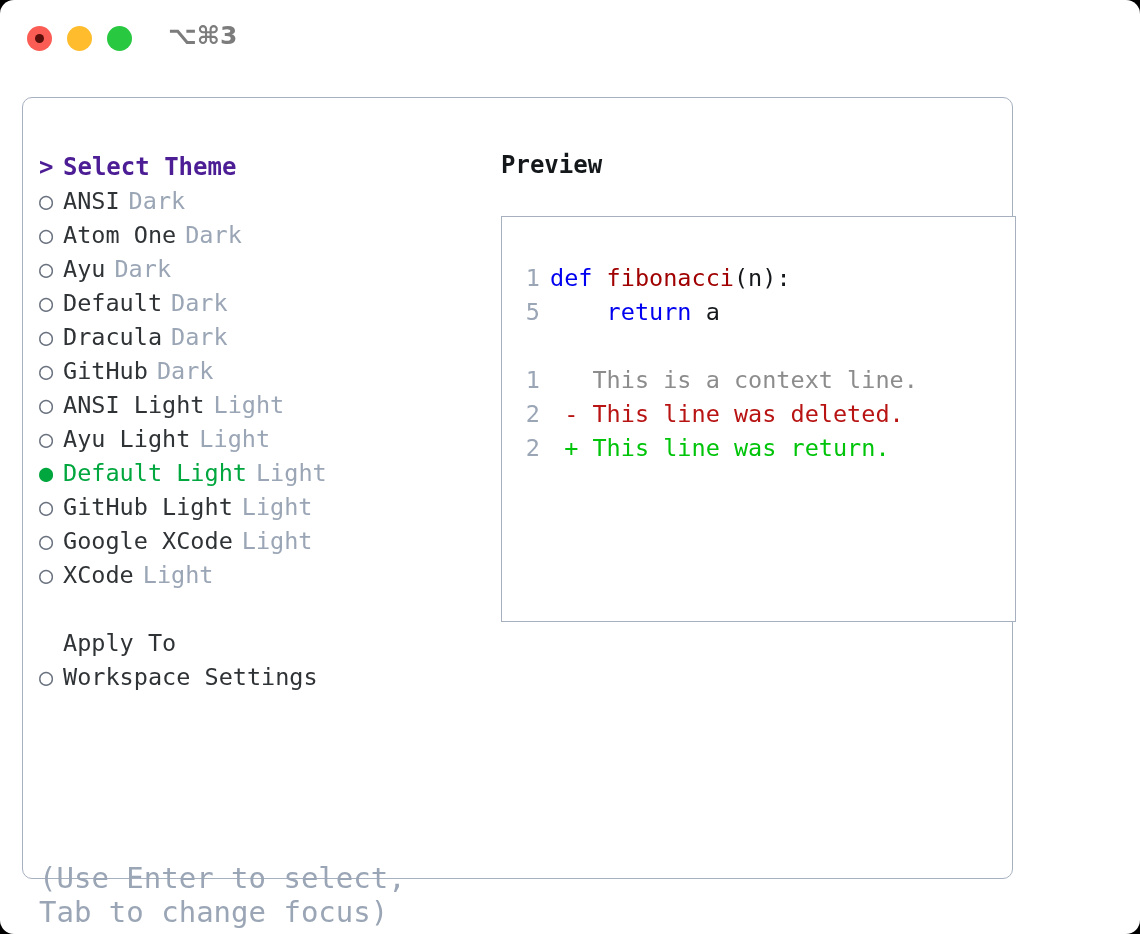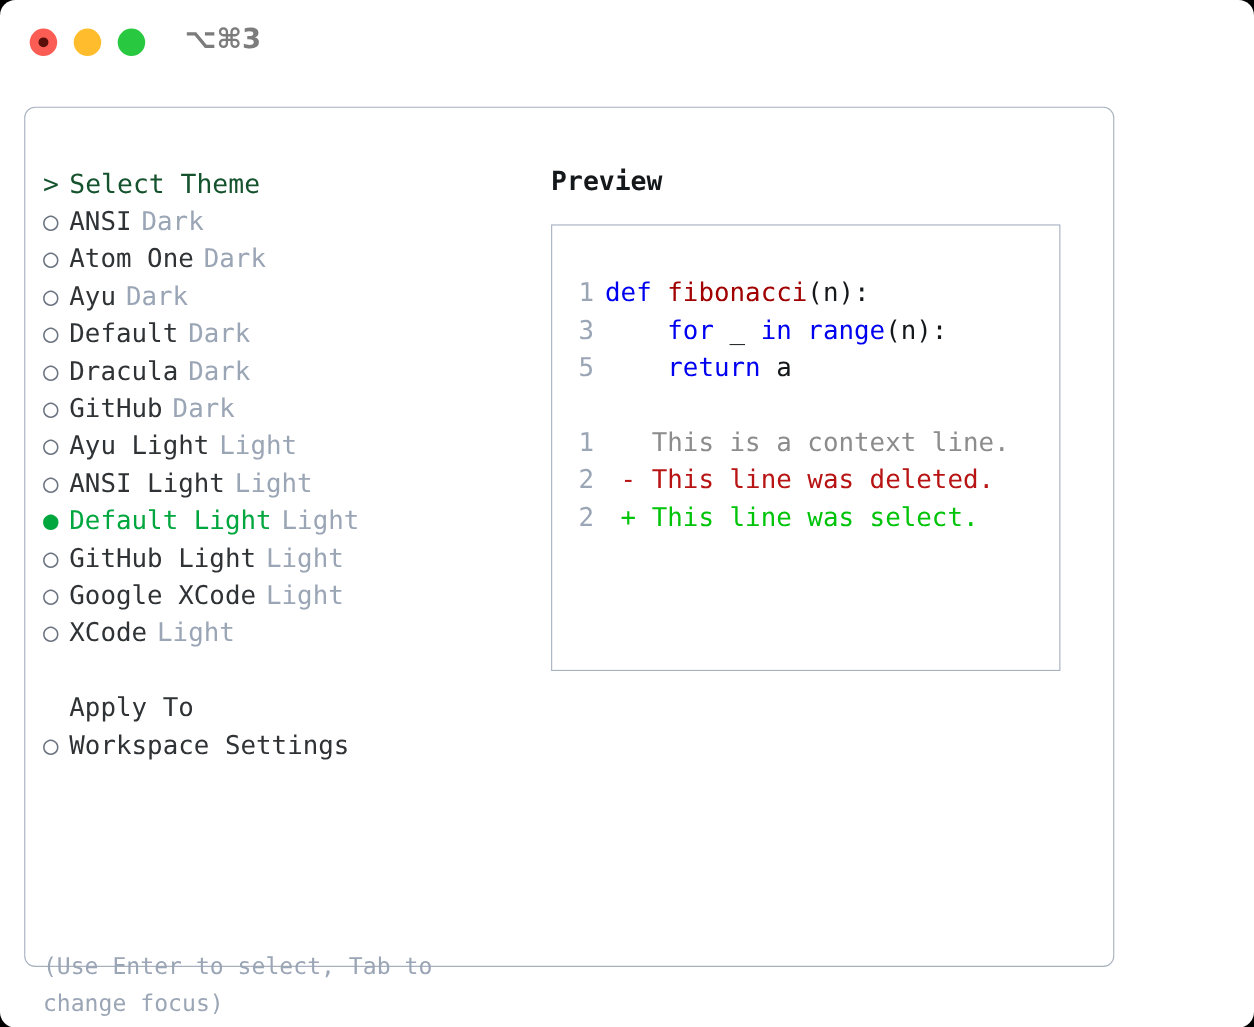--- a/index.html
+++ b/index.html
@@ -79,22 +79,22 @@
     width: 450px;
   }
   .row {
     height: 34px;
     line-height: 34px;
     font-size: 23.5px;
     white-space: nowrap;
     color: #2f3336;
   }
   .hdr {
-    font-weight: normal;
-    color: #14532d;
+    font-weight: bold;
+    color: #4c1d95;
     font-size: 24px;
   }
   .marker {
     display: inline-block;
     width: 24px;
     text-align: left;
   }
   .marker.empty { color: #6b7380; }
   .marker.filled { color: #00a63e; }
   .gap { color: transparent; }
@@ -105,42 +105,42 @@
     margin-left: 9px;
   }
   #apply-header {
     margin-top: 34px;
   }
   #hint {
     position: absolute;
     left: 16px;
     top: 763px;
     width: 405px;
-    font-size: 21px;
+    font-size: 29px;
     line-height: 34px;
     color: #9aa5b5;
   }
 
   
   #right-col {
     position: absolute;
     left: 478px;
     top: 52px;
   }
   #preview-title {
     font-size: 24px;
     font-weight: bold;
     color: #15181b;
     line-height: 30px;
   }
   #preview-box {
     position: absolute;
     left: 0px;
-    top: 54px;
-    width: 463px;
+    top: 66px;
+    width: 515px;
     height: 406px;
     border: 1.6px solid #a6b0bf;
     box-sizing: border-box;
     background: #ffffff;
   }
   .code-area {
     position: absolute;
     left: 12px;
     top: 44px;
   }
@@ -184,22 +184,22 @@
       <div class="row hdr">
         <span class="marker">&gt;</span><span>Select Theme</span>
       </div>
       <div id="theme-rows">
           <div class="row"><span class="marker empty">○</span><span class="name">ANSI</span><span class="cat">Dark</span></div>
           <div class="row"><span class="marker empty">○</span><span class="name">Atom One</span><span class="cat">Dark</span></div>
           <div class="row"><span class="marker empty">○</span><span class="name">Ayu</span><span class="cat">Dark</span></div>
           <div class="row"><span class="marker empty">○</span><span class="name">Default</span><span class="cat">Dark</span></div>
           <div class="row"><span class="marker empty">○</span><span class="name">Dracula</span><span class="cat">Dark</span></div>
           <div class="row"><span class="marker empty">○</span><span class="name">GitHub</span><span class="cat">Dark</span></div>
+          <div class="row"><span class="marker empty">○</span><span class="name">ANSI Light</span><span class="cat">Light</span></div>
           <div class="row"><span class="marker empty">○</span><span class="name">Ayu Light</span><span class="cat">Light</span></div>
-          <div class="row"><span class="marker empty">○</span><span class="name">ANSI Light</span><span class="cat">Light</span></div>
           <div class="row selected"><span class="marker filled">●</span><span class="name">Default Light</span><span class="cat">Light</span></div>
           <div class="row"><span class="marker empty">○</span><span class="name">GitHub Light</span><span class="cat">Light</span></div>
           <div class="row"><span class="marker empty">○</span><span class="name">Google XCode</span><span class="cat">Light</span></div>
           <div class="row"><span class="marker empty">○</span><span class="name">XCode</span><span class="cat">Light</span></div>
         </div>
 
       <div class="row" id="apply-header">
         <span class="marker gap">○</span><span>Apply To</span>
       </div>
       <div id="apply-rows">
@@ -207,24 +207,23 @@
         </div>
     </div>
 
     <div id="hint">(Use Enter to select, Tab to change focus)</div>
 
     <div id="right-col">
       <div id="preview-title">Preview</div>
       <div id="preview-box">
         <div class="code-area" id="code-area">
             <div class="code-line"><span class="ln">1</span><span class="kw">def</span><span class="plain"> </span><span class="fn">fibonacci</span><span class="plain">(n):</span></div>
-            <div class="code-line"><span class="ln">3</span><span class="plain">    </span><span class="kw">for</span><span class="plain"> _ </span><span class="kw">in</span><span class="plain"> </span><span class="kw">range</span><span class="plain">(n):</span></div>
             <div class="code-line"><span class="ln">5</span><span class="plain">    </span><span class="kw">return</span><span class="plain"> a</span></div>
             <div class="blank"></div>
             <div class="code-line"><span class="ln">1</span><span class="ctx">   This is a context line.</span></div>
             <div class="code-line"><span class="ln">2</span><span class="del"> - This line was deleted.</span></div>
-            <div class="code-line"><span class="ln">2</span><span class="add"> + This line was select.</span></div>
+            <div class="code-line"><span class="ln">2</span><span class="add"> + This line was return.</span></div>
           </div>
       </div>
     </div>
 
   </div>
 </div>
 
 </body></html>

